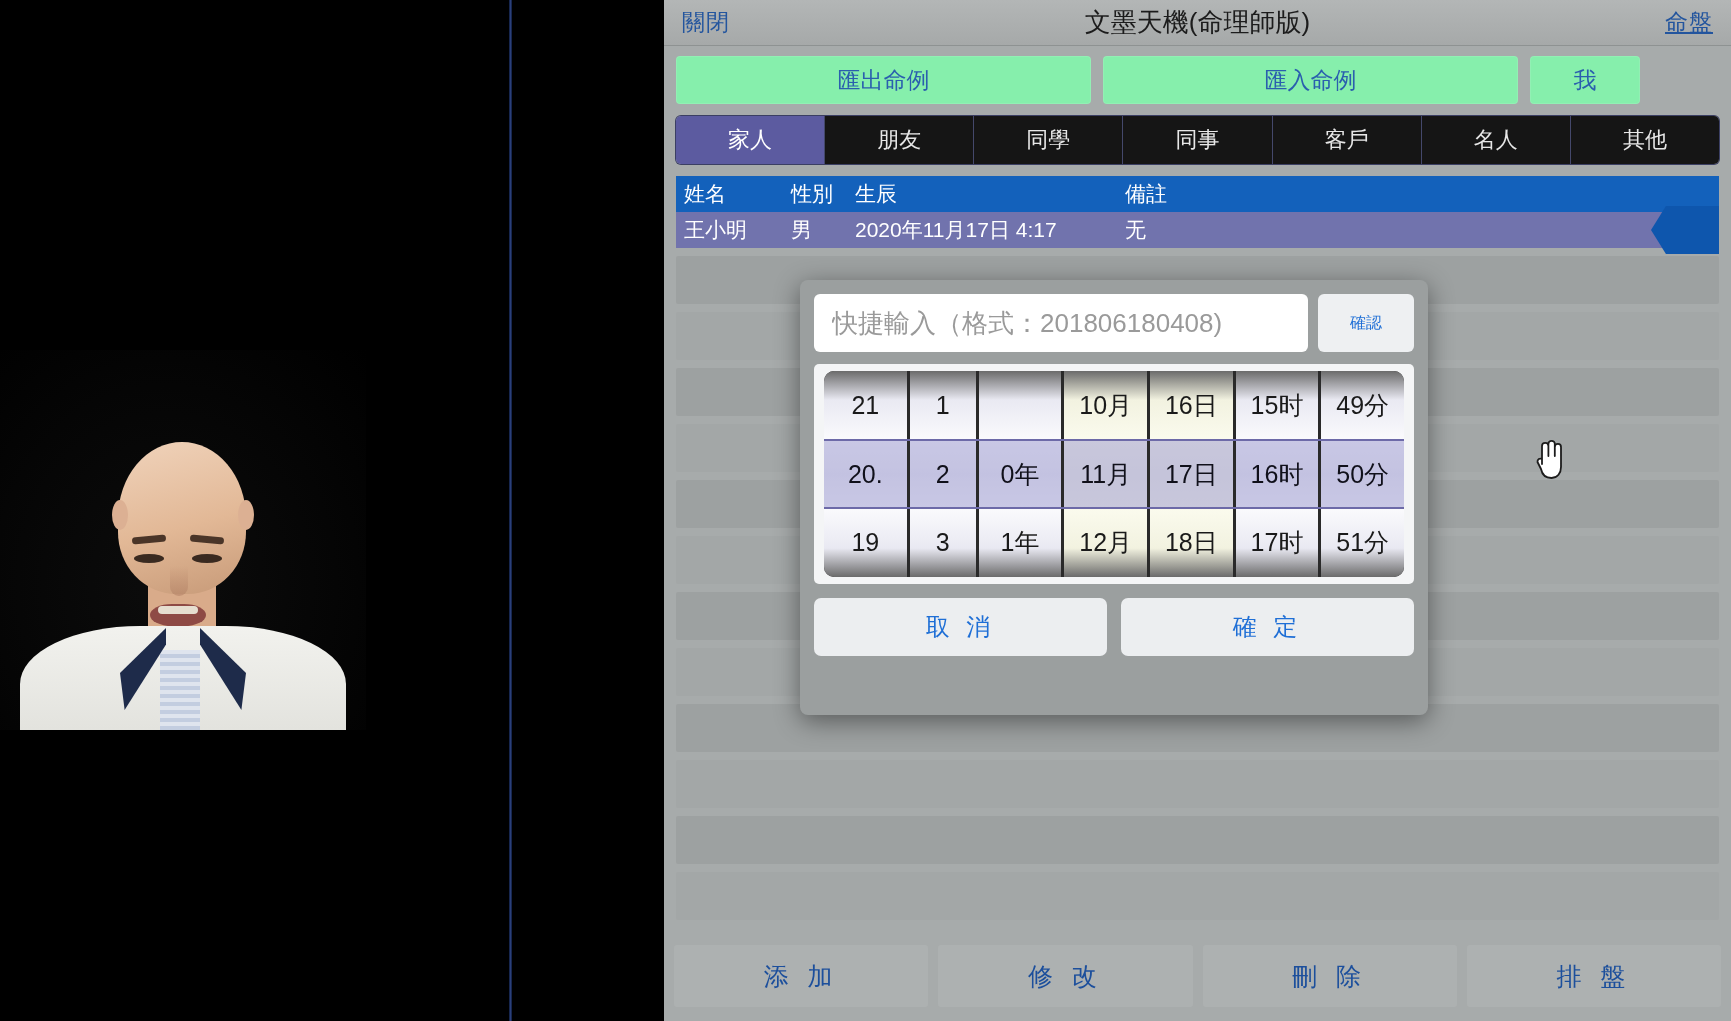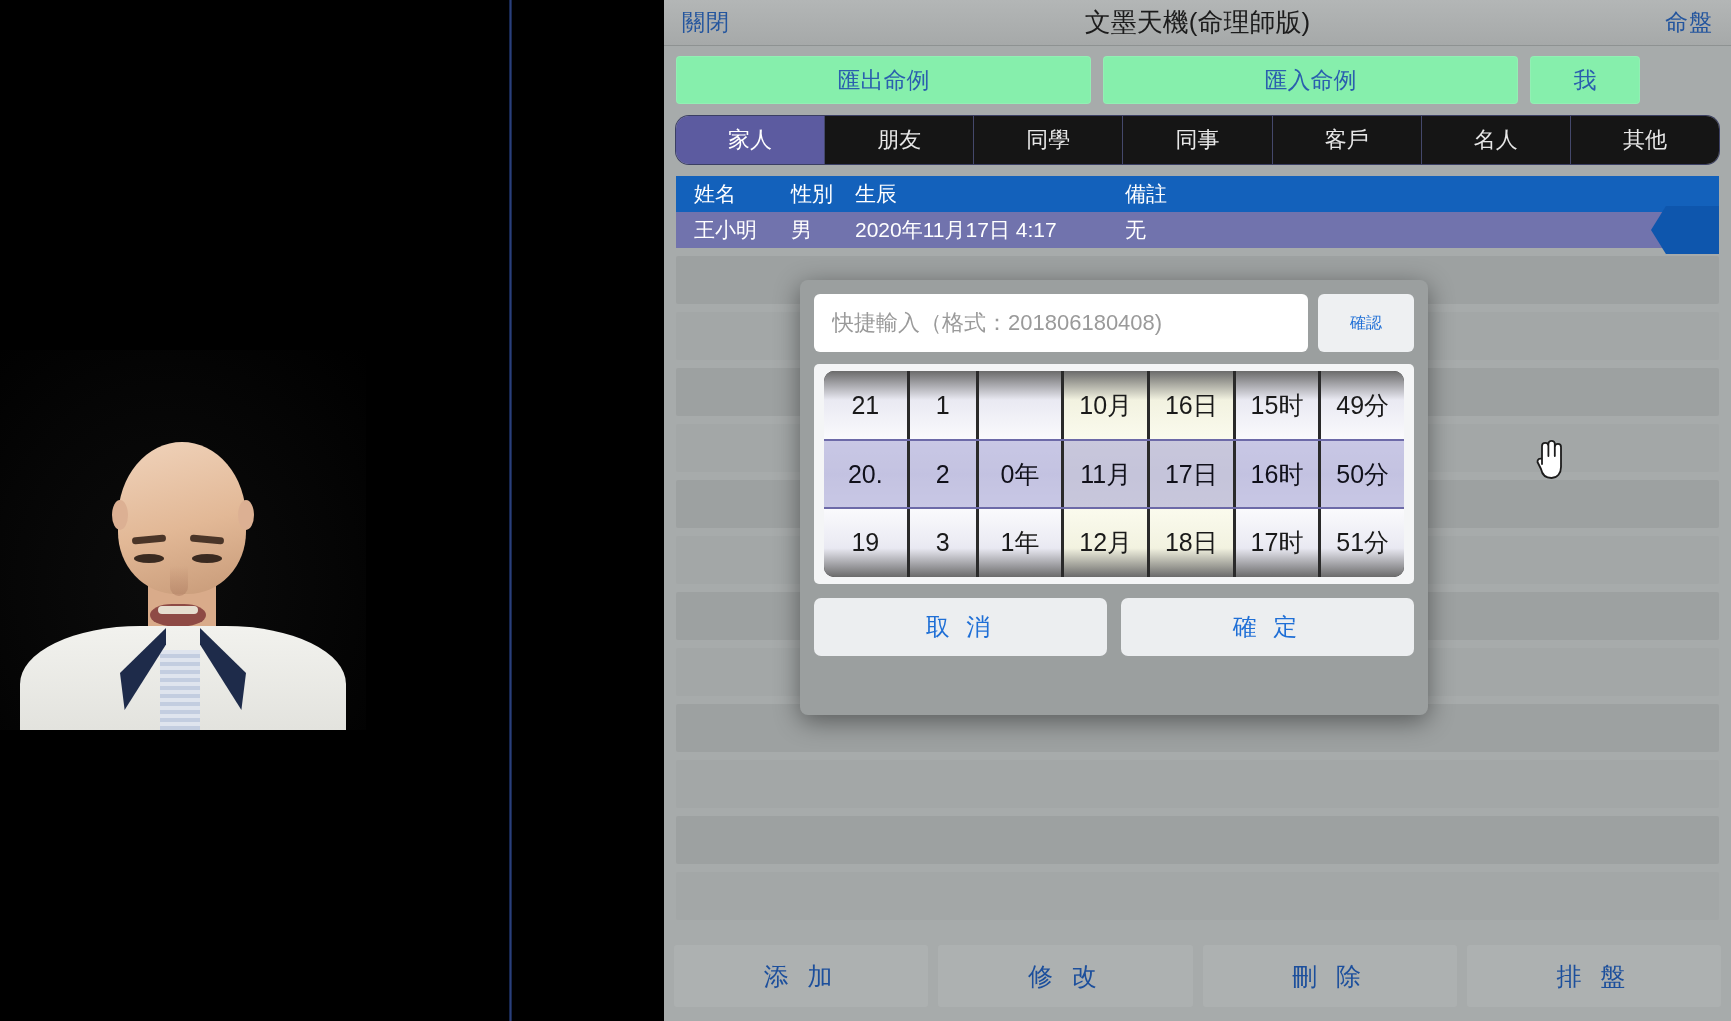--- a/index.html
+++ b/index.html
@@ -72,39 +72,39 @@
     border-bottom: 1px solid #8e9292;
     display: flex; align-items: center; padding: 1px 18px;
   }
   .nav-link {
     color: #23559e; font-size: 23px; letter-spacing:1px; cursor: pointer; white-space: nowrap;
   }
   #app-title {
     position: absolute; left: 0; right: 0; text-align: center;
     font-size: 26px; color: #1c1c1c; pointer-events: none;
   }
-  #nav-right { margin-left: auto; }
+  #nav-right { margin-left: auto; text-decoration: underline; }
 
   
   #iestrip {
     display: flex; gap: 12px; padding: 10px 12px 8px 12px; height: 66px;
   }
   .ie-btn {
     background: #86efac; color: #2a5fae; font-size: 23px;
     display: flex; align-items: center; justify-content: center;
     border-radius: 4px; cursor: pointer; border:1px solid rgba(255,255,255,.10);
   }
   #btn-export { flex: 0 0 415px; }
   #btn-import { flex: 0 0 415px; }
   #btn-me { flex: 0 0 auto; width: 110px; }
 
   
   #tabs {
     margin: 4px 12px 0 12px; height: 48px; display: flex;
-    border-radius: 13px; overflow: hidden;
+    border-radius: 5px; overflow: hidden;
     box-shadow: 0 0 0 1px #3b3f63;
   }
   .tab {
     flex: 1; background: #151515; color: #e7e7e7; font-size: 22px;
     display: flex; align-items: center; justify-content: center;
     border-right: 1px solid #44486b; cursor: pointer;
   }
   .tab:last-child { border-right: none; }
   .tab.active { background: #5c5ba0; color: #ffffff; }
 
@@ -112,21 +112,21 @@
   #table-wrap { margin: 12px 12px 0 12px; }
   #table-head {
     background: #1361bb; color: #ffffff; height: 36px;
     display: flex; align-items: center; font-size: 21px;
   }
   .row {
     height: 36px; display: flex; align-items: center; font-size: 21px;
     position: relative;
   }
   .row.data { background: #7173ad; color: #ffffff; }
-  .col-name   { flex: 0 0 115px; padding-left: 18px; }
+  .col-name   { flex: 0 0 115px; padding-left: 8px; }
   .col-gender { flex: 0 0 64px; }
   .col-birth  { flex: 0 0 270px; }
   .col-note   { flex: 1; }
   #row-badge {
     position: absolute; right: 0; top: -6px; width: 68px; height: 48px;
     background: #0e56ad;
     clip-path: polygon(22% 0, 100% 0, 100% 100%, 22% 100%, 0 50%);
   }
 
   
@@ -150,21 +150,21 @@
   
   #dialog {
     position: absolute; left: 136px; top: 280px; width: 628px; height: 435px;
     background: #9b9f9f; border-radius: 8px;
     box-shadow: 0 6px 26px rgba(0,0,0,.45);
     padding: 14px;
   }
   #quickrow { display: flex; gap: 10px; height: 58px; }
   #quick-input {
     flex: 1; background: #ffffff; border: none; border-radius: 6px;
-    font-size: 22px; color: #111; padding: 0 18px;
+    font-size: 26px; color: #111; padding: 0 18px;
     font-family: "Liberation Sans", sans-serif;
   }
   #quick-input::placeholder { color: #9a9a9a; }
   #quick-confirm {
     width: 96px; background: #eef0f2; color: #1f6fd6; font-size: 16px;
     border: none; border-radius: 6px; cursor: pointer;
     font-family: "Liberation Sans", sans-serif;
   }
 
   #picker-outer {

